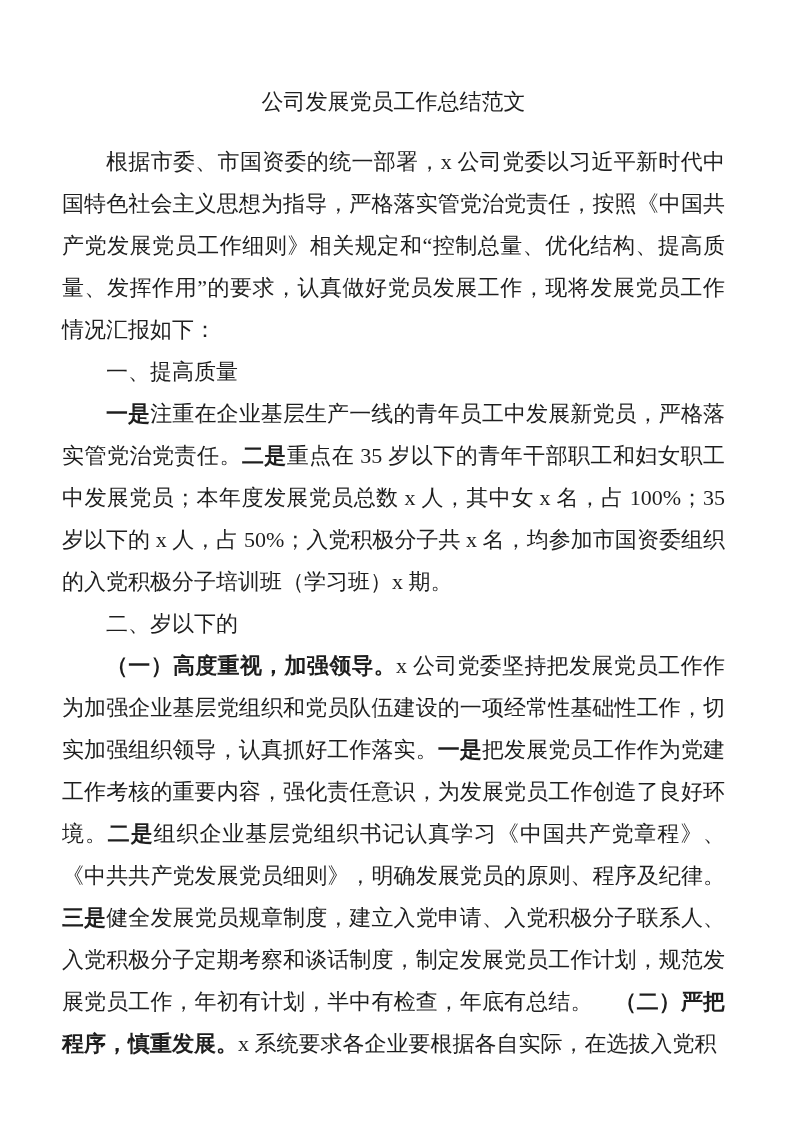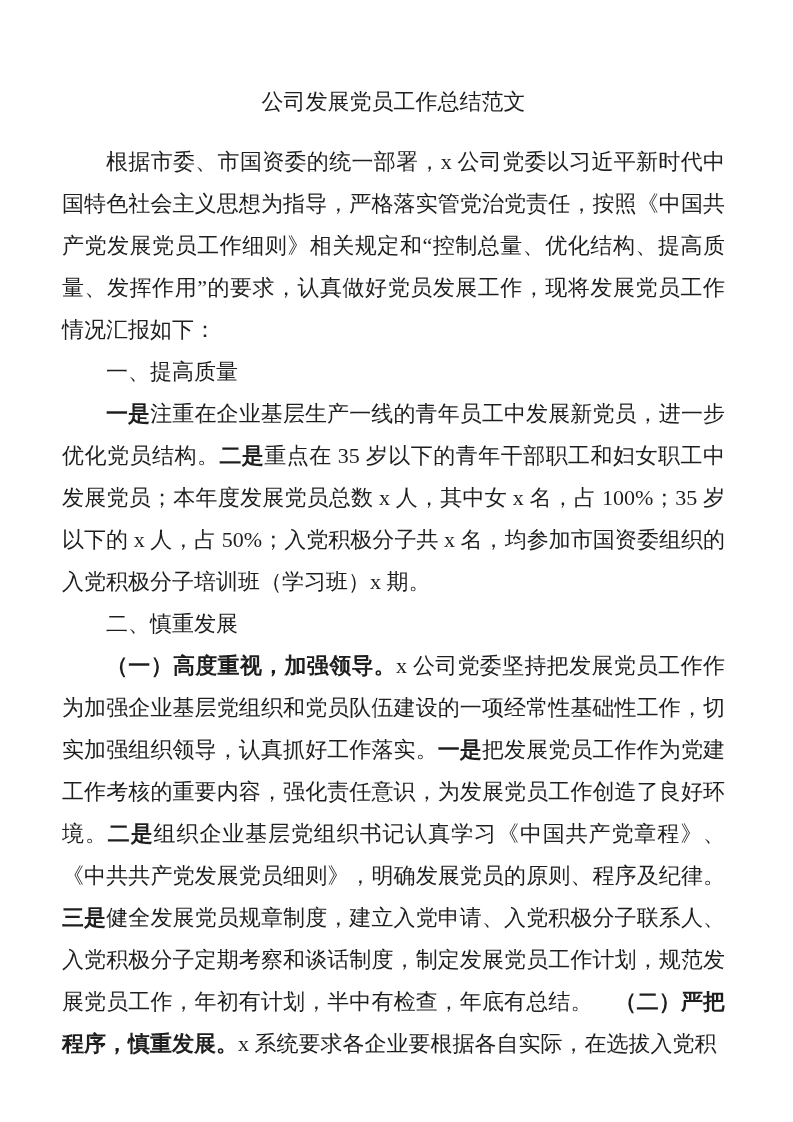--- a/index.html
+++ b/index.html
@@ -37,21 +37,21 @@
 <div class="page">
 
   <div class="doc-title">公司发展党员工作总结范文</div>
 
   <div>
 
     <p class="para"><span class="seg">根据市委、市国资委的统一部署，x 公司党委以习近平新时代中国特色社会主义思想为指导，严格落实管党治党责任，按照《中国共产党发展党员工作细则》相关规定和“控制总量、优化结构、提高质量、发挥作用”的要求，认真做好党员发展工作，现将发展党员工作情况汇报如下：</span></p>
 
     <p class="para"><span class="seg">一、提高质量</span></p>
 
-    <p class="para"><span class="seg b">一是</span><span class="seg">注重在企业基层生产一线的青年员工中发展新党员，进一步优化党员结构。</span><span class="seg b">二是</span><span class="seg">重点在 35 岁以下的青年干部职工和妇女职工中发展党员；本年度发展党员总数 x 人，其中女 x 名，占 100%；35 岁以下的 x 人，占 50%；入党积极分子共 x 名，均参加市国资委组织的入党积极分子培训班（学习班）x 期。</span></p>
+    <p class="para"><span class="seg b">一是</span><span class="seg">注重在企业基层生产一线的青年员工中发展新党员，严格落实管党治党责任。</span><span class="seg b">二是</span><span class="seg">重点在 35 岁以下的青年干部职工和妇女职工中发展党员；本年度发展党员总数 x 人，其中女 x 名，占 100%；35 岁以下的 x 人，占 50%；入党积极分子共 x 名，均参加市国资委组织的入党积极分子培训班（学习班）x 期。</span></p>
 
-    <p class="para"><span class="seg">二、慎重发展</span></p>
+    <p class="para"><span class="seg">二、岁以下的</span></p>
 
     <p class="para"><span class="seg b">（一）高度重视，加强领导。</span><span class="seg">x 公司党委坚持把发展党员工作作为加强企业基层党组织和党员队伍建设的一项经常性基础性工作，切实加强组织领导，认真抓好工作落实。</span><span class="seg b">一是</span><span class="seg">把发展党员工作作为党建工作考核的重要内容，强化责任意识，为发展党员工作创造了良好环境。</span><span class="seg b">二是</span><span class="seg">组织企业基层党组织书记认真学习《中国共产党章程》、《中共共产党发展党员细则》，明确发展党员的原则、程序及纪律。</span><span class="seg b">三是</span><span class="seg">健全发展党员规章制度，建立入党申请、入党积极分子联系人、入党积极分子定期考察和谈话制度，制定发展党员工作计划，规范发展党员工作，年初有计划，半中有检查，年底有总结。　</span><span class="seg b">（二）严把程序，慎重发展。</span><span class="seg">x 系统要求各企业要根据各自实际，在选拔入党积</span></p>
 
   </div>
 
 </div>
 
 </body></html>

